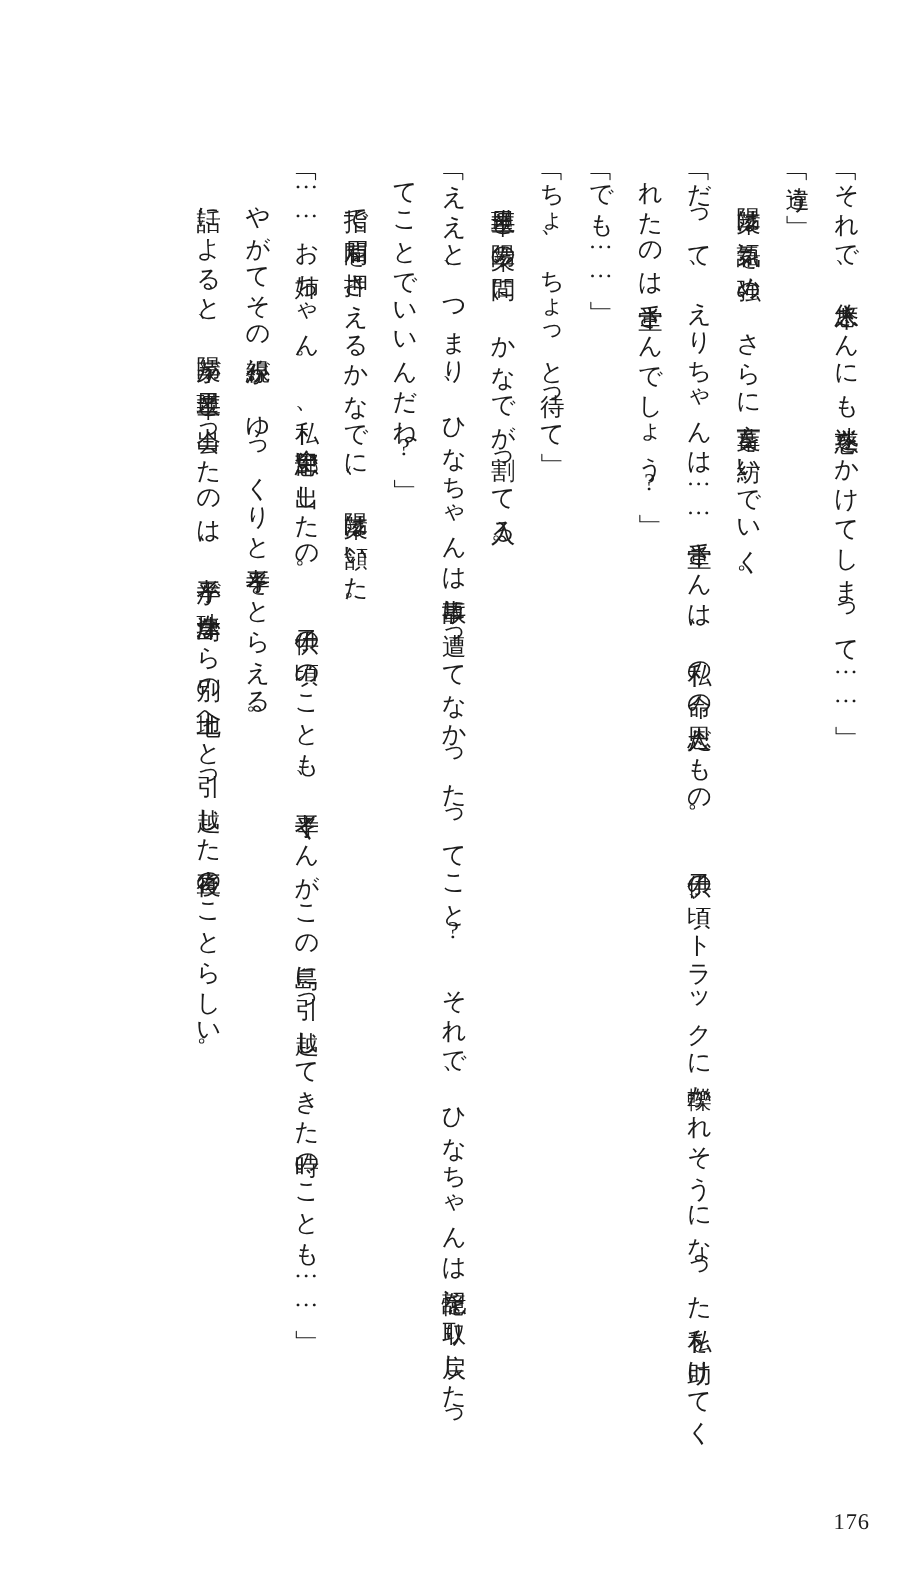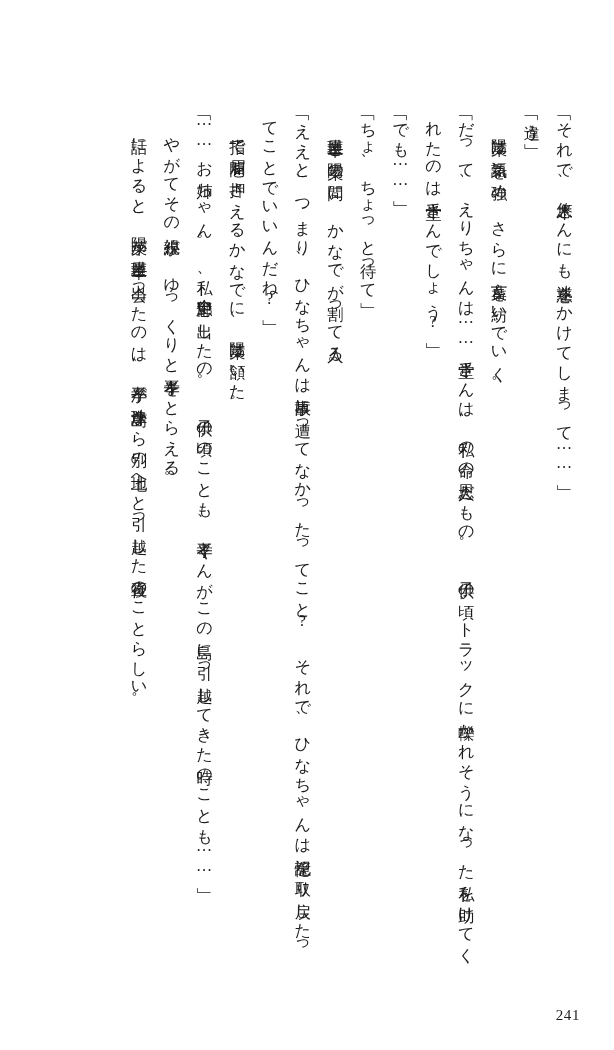--- a/index.html
+++ b/index.html
@@ -63,14 +63,14 @@
     <p>「だって、えりちゃんは……千堂さんは、私の命の恩人だもの。　子供の頃、トラックに轢かれそうになった私を助けてくれたのは千堂さんでしょう?」</p>
     <p>「でも……」</p>
     <p>「ちょ、ちょっと待って」</p>
     <p class="indent">瑛里華と陽菜の間に、かなでが割って入る。</p>
     <p>「ええと、つまり、ひなちゃんは事故に遭ってなかったってこと?　それで、ひなちゃんは記憶を取り戻したってことでいいんだね?」</p>
     <p class="indent">指で眉間を押さえるかなでに、陽菜は頷いた。</p>
     <p>「……お姉ちゃん。　私、全部思い出したの。　子供の頃のことも、孝平くんがこの島に引っ越してきた時のことも……」</p>
     <p class="indent">やがてその視線が、ゆっくりと孝平をとらえる。</p>
     <p class="indent">話によると、陽菜が瑛里華と出会ったのは、孝平が珠津島から別の土地へと引っ越した直後のことらしい。</p>
   </div>
-  <div class="page-number">241</div>
+  <div class="page-number">176</div>
 </div>
 
 </body></html>

